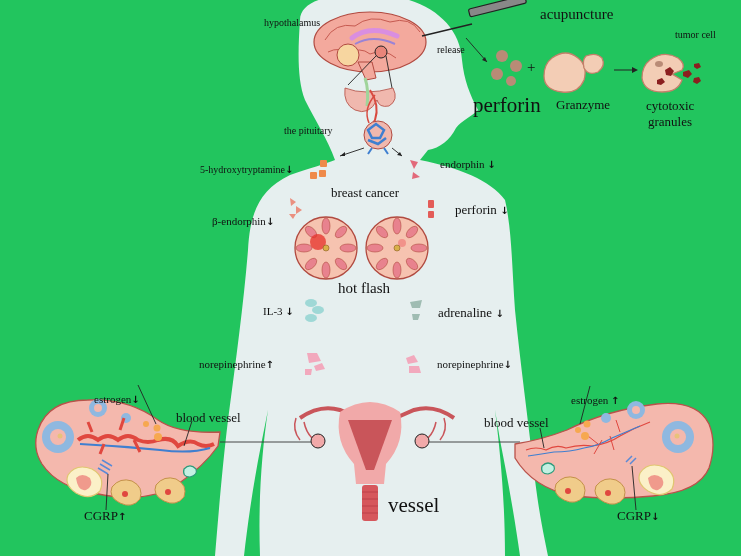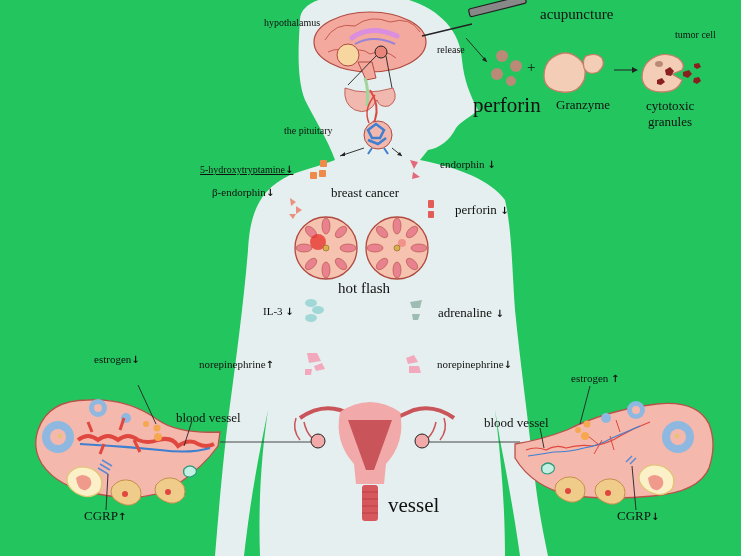--- a/index.html
+++ b/index.html
@@ -232,36 +232,36 @@
 
 <div class="lbl s15" style="left:540px;top:7px;">acupuncture</div>
 <div class="lbl s10" style="left:437px;top:45px;">release</div>
 <div class="lbl s17" style="left:473px;top:95px;">perforin</div>
 <div class="lbl s15" style="left:527px;top:60px;">+</div>
 <div class="lbl s13" style="left:548px;top:98px;margin-left:8px;">Granzyme</div>
 <div class="lbl s12" style="left:675px;top:30px;">tumor cell</div>
 <div class="lbl s13" style="left:646px;top:99px;">cytotoxic</div>
 <div class="lbl s13" style="left:648px;top:115px;">granules</div>
 
-<div class="lbl s10" style="left:200px;top:165px;text-decoration:underline;"><span>5-hydroxytryptamine</span><span class="arr s12">↓</span></div>
-<div class="lbl s11" style="left:212px;top:187px;"><span>β-endorphin</span><span class="arr s12">↓</span></div>
+<div class="lbl s10" style="left:200px;top:165px;"><span>5-hydroxytryptamine</span><span class="arr s12">↓</span></div>
+<div class="lbl s11" style="left:212px;top:216px;"><span>β-endorphin</span><span class="arr s12">↓</span></div>
 <div class="lbl s11" style="left:263px;top:306px;"><span>IL-3</span> <span class="arr s12">↓</span></div>
 <div class="lbl s11" style="left:187px;top:359px;margin-left:12px;"><span>norepinephrine</span><span class="arr s12">↑</span></div>
 
 <div class="lbl s11" style="left:440px;top:159px;"><span>endorphin</span> <span class="arr s12">↓</span></div>
 <div class="lbl s13" style="left:455px;top:203px;"><span>perforin</span> <span class="arr s12">↓</span></div>
 <div class="lbl s13" style="left:438px;top:306px;"><span>adrenaline</span> <span class="arr s12">↓</span></div>
 <div class="lbl s11" style="left:437px;top:359px;"><span>norepinephrine</span><span class="arr s12">↓</span></div>
 
 <div class="lbl s13" style="left:331px;top:186px;">breast cancer</div>
 <div class="lbl s15" style="left:338px;top:281px;">hot flash</div>
 
-<div class="lbl s11" style="left:94px;top:354px;"><span>estrogen</span><span class="arr s12">↓</span></div>
+<div class="lbl s11" style="left:94px;top:394px;"><span>estrogen</span><span class="arr s12">↓</span></div>
 <div class="lbl s13" style="left:176px;top:411px;">blood vessel</div>
 <div class="lbl s13" style="left:84px;top:509px;"><span>CGRP</span><span class="arr s12">↑</span></div>
 
-<div class="lbl s11" style="left:571px;top:373px;"><span>estrogen</span> <span class="arr s12">↑</span></div>
+<div class="lbl s11" style="left:571px;top:395px;"><span>estrogen</span> <span class="arr s12">↑</span></div>
 <div class="lbl s13" style="left:484px;top:416px;">blood vessel</div>
 <div class="lbl s13" style="left:617px;top:509px;"><span>CGRP</span><span class="arr s12">↓</span></div>
 
 <div class="lbl s17" style="left:388px;top:495px;">vessel</div>
 
 </div>
 
 </body></html>

